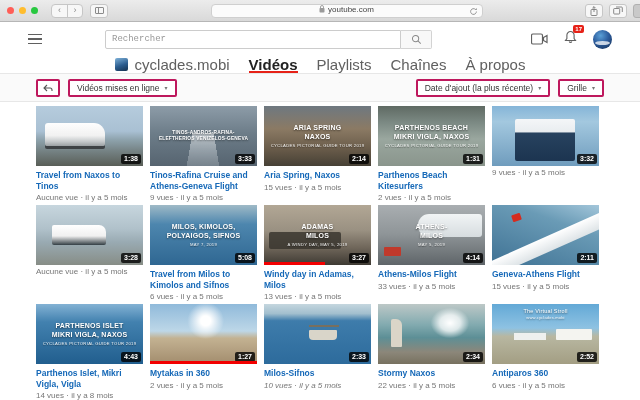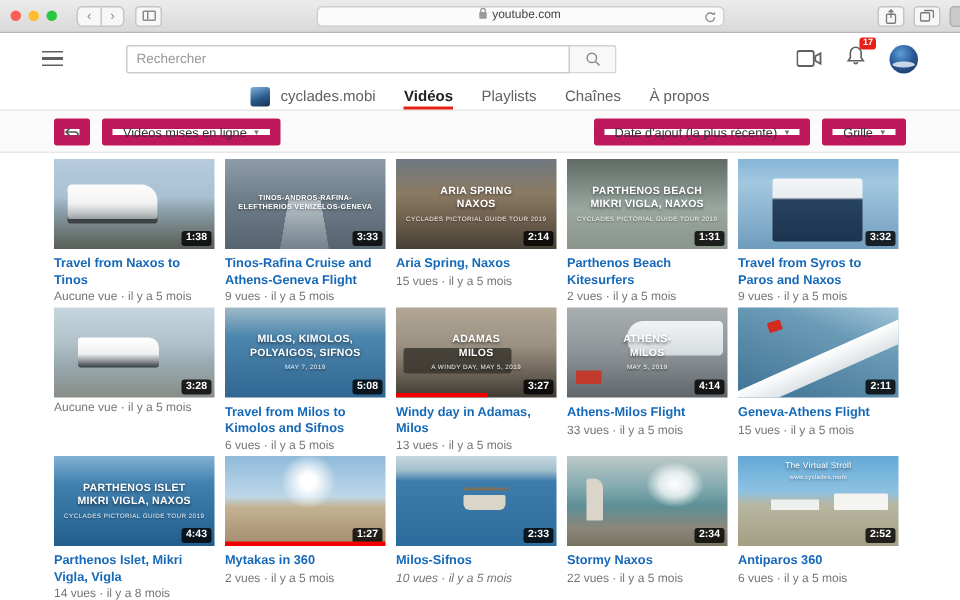--- a/index.html
+++ b/index.html
@@ -41,50 +41,50 @@
   .hamburger span{ height:1.5px; background:#606060; }
   .logo { display:flex; align-items:flex-start; margin-left:22px; cursor:pointer; }
   .playbox { width:23px; height:16px; background:#f00; border-radius:4px; display:flex;
              align-items:center; justify-content:center; }
   .playbox::before { content:""; border-left:7px solid #fff; border-top:4px solid transparent;
              border-bottom:4px solid transparent; }
   .brand { font-size:13px; font-weight:700; letter-spacing:-0.6px; color:#282828; margin-left:3px; }
   .region { font-size:6px; color:#8a8a8a; margin-left:1px; margin-top:1px; }
   .searchwrap { display:flex; margin-left:42px; }
   .searchinput { width:296px; height:19px; border:1px solid #ccc; border-radius:2px 0 0 2px;
-                 padding:0 6px; font-size:9px; color:#333; font-family:Liberation Sans, sans-serif; }
+                 padding:0 6px; font-size:9px; color:#333; font-family:Liberation Mono, monospace;margin-left:21px; }
   .searchinput::placeholder { color:#989898; }
   .searchbtn { width:31px; height:19px; background:#f8f8f8; border:1px solid #d3d3d3;
                border-left:none; border-radius:0 2px 2px 0; display:flex; align-items:center;
                justify-content:center; cursor:pointer; }
   .headicons { margin-left:auto; display:flex; align-items:center; gap:16px; }
   .bellwrap { position:relative; }
   .badge { position:absolute; top:-5px; right:-7px; background:#e62117; color:#fff;
            font-size:6px; font-weight:700; padding:1px 2px; border-radius:2px; line-height:1; }
   .avatar { width:19px; height:19px; border-radius:50%;
             background:radial-gradient(circle at 40% 30%, #5a9fd6 0%, #2d5d9e 45%, #122b4f 100%);
             position:relative; overflow:hidden; }
   .avatar::after { content:""; position:absolute; left:2px; right:2px; top:11px; height:4px;
             background:rgba(255,255,255,.75); border-radius:50%; }
 
   
   .tabstrip { height:17px; background:#fff; display:flex; align-items:center;
-              justify-content:center; gap:19px; font-size:10px; color:#606060; }
+              justify-content:center; gap:19px; font-size:15px; color:#606060; }
   .chanchip { display:flex; align-items:center; gap:7px; cursor:pointer; }
   .chanavatar { width:13px; height:13px; border-radius:2px;
                 background:linear-gradient(160deg,#7fb2d9 0%,#2b5c8e 55%,#15324f 100%); }
   .tab { height:17px; display:flex; align-items:center; cursor:pointer; position:relative; }
   .tab.active { color:#222; font-weight:700; }
   .tab.active::after { content:""; position:absolute; left:0; right:0; bottom:0; height:2.5px;
                        background:#e62117; }
 
   
   .toolbar { height:29px; background:#fafafa; border-top:1px solid #e7e7e7;
              border-bottom:1px solid #e7e7e7; display:flex; align-items:center; padding:0 36px; }
-  .tbtn { background:#fff; border:7px solid #be185d; border-radius:2px; height:18px;
+  .tbtn { background:#fff; border:2px solid #be185d; border-radius:2px; height:18px;
           font-size:8.5px; color:#333; padding:0 7px; display:inline-flex; align-items:center;
           gap:5px; cursor:pointer; white-space:nowrap; }
   .caret { font-size:6px; color:#777; }
   .backbtn { width:24px; justify-content:center; padding:0; }
   .spacer { flex:1; }
   .tbtn + .tbtn { margin-left:8px; }
 
   
   .grid { padding:4px 36px 0 36px; display:flex; flex-wrap:wrap; column-gap:7px; }
   .card { width:107px; height:88px; margin-bottom:11px; }
@@ -317,21 +317,20 @@
         </div>
         <div class="duration">1:31</div>
       </div>
       <div class="title" style="color: rgb(22, 105, 184);">Parthenos Beach Kitesurfers</div>
       <div class="meta" style="color: rgb(118, 118, 118);">2 vues · il y a 5 mois</div>
     </div>
     <div class="card">
       <div class="thumb t5">
         <div class="duration">3:32</div>
       </div>
-      <div class="title" style="color: rgb(22, 105, 184);">Travel from Syros to Paros and Naxos</div>
       <div class="meta" style="color: rgb(118, 118, 118);">9 vues · il y a 5 mois</div>
     </div>
     <div class="card">
       <div class="thumb t6">
         <div class="duration">3:28</div>
       </div>
       <div class="meta" style="color: rgb(118, 118, 118);">Aucune vue · il y a 5 mois</div>
     </div>
     <div class="card">
       <div class="thumb t7">

